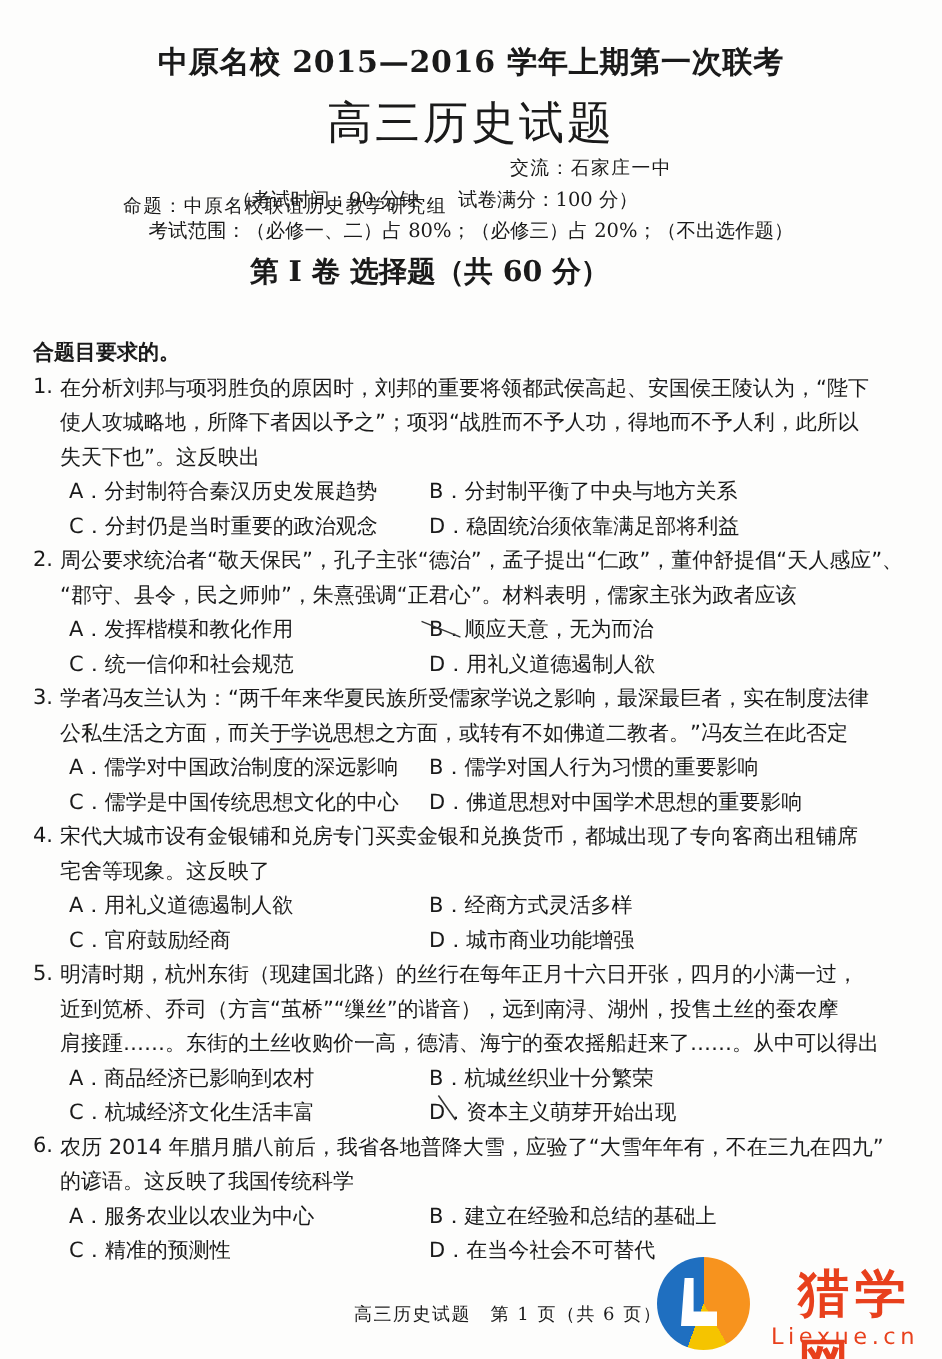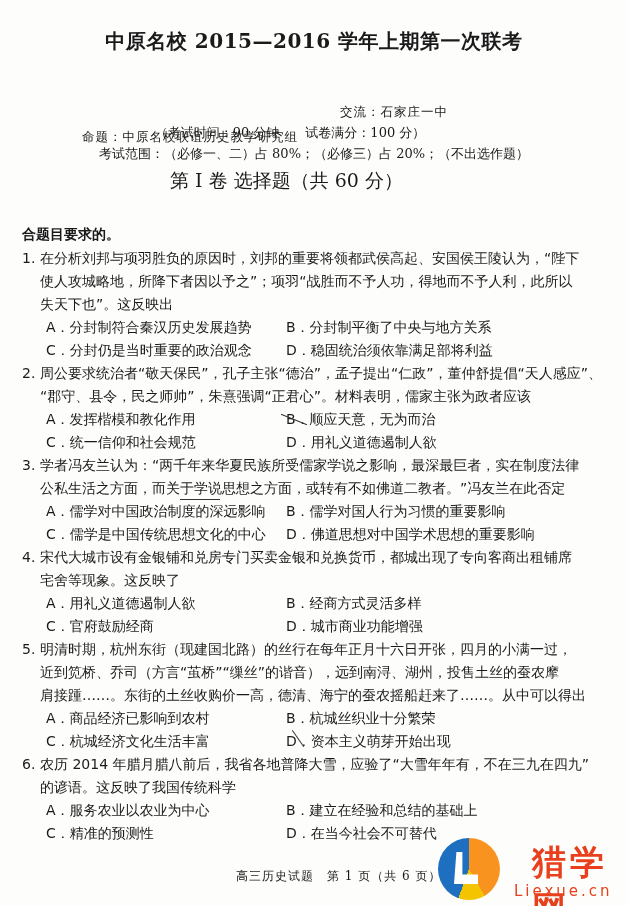--- a/index.html
+++ b/index.html
@@ -9,21 +9,21 @@
     font-family:"DejaVu Serif","Liberation Serif",serif;
   }
   .page { position:absolute; left:0; top:0; width:628px; height:906px; }
   .abs { position:absolute; white-space:nowrap; }
   .title1 { top:28px; left:0; width:628px; text-align:center; font-size:20px; font-weight:bold; letter-spacing:0.5px; }
   .title2 { top:62px; left:0; width:628px; text-align:center; font-size:30px; font-family:"DejaVu Sans","Liberation Sans",sans-serif; letter-spacing:2px; }
   .meta-left { top:104px; left:82px; font-size:12.5px; letter-spacing:1px;margin-top:25px; }
   .meta-right { top:104px; left:340px; font-size:12.5px; letter-spacing:1px; }
   .meta2 { top:124px; left:0; width:580px; text-align:center; font-size:13px; }
   .meta3 { top:145px; left:0; width:628px; text-align:center; font-size:13px; }
-  .section { top:168px; left:0; width:573px; text-align:center; font-size:19px; font-weight:normal; }
+  .section { top:168px; left:0; width:573px; text-align:center; font-size:19px; font-weight:bold; }
   .intro1 { top:204px; left:43px; font-size:14px; font-weight:bold; font-family:"DejaVu Sans","Liberation Sans",sans-serif; }
   .intro2 { top:226px; left:22px; font-size:14px; font-weight:bold; font-family:"DejaVu Sans","Liberation Sans",sans-serif; }
   .q { font-size:14px; font-family:"DejaVu Sans","Liberation Sans",sans-serif; }
   .qnum { left:22px; }
   .line { left:40px; }
   .optA { left:46px; }
   .optB { left:286px; }
   .footer { top:868px; left:236px; font-size:12px; letter-spacing:1px; }
   .logo { position:absolute; left:438px; top:838px; width:190px; height:68px; }
   .logo-circle { position:absolute; left:0; top:0; width:62px; height:62px; border-radius:50%;
@@ -35,20 +35,21 @@
   .logo-sub { position:absolute; left:76px; top:44px; font-size:15px; color:#e8401c; letter-spacing:3px;
     font-family:"DejaVu Sans","Liberation Sans",sans-serif; }
   .mark { position:absolute; border-top:1.5px solid #333; }
 </style>
 </head>
 <body>
 
 <div class="page">
 
   <div class="abs title1">中原名校 2015—2016 学年上期第一次联考</div>
+  <div class="abs title2">高三历史试题</div>
   <div class="abs meta-left">命题：中原名校联谊历史教学研究组</div>
   <div class="abs meta-right">交流：石家庄一中</div>
   <div class="abs meta2">（考试时间：90 分钟　　试卷满分：100 分）</div>
   <div class="abs meta3">考试范围：（必修一、二）占 80%；（必修三）占 20%；（不出选作题）</div>
 
   <div class="abs section">第 I 卷  选择题（共 60 分）</div>
   <div class="abs intro2">合题目要求的。</div>
 
   <div>
     <div class="abs q qnum" style="top:250px">1.</div>

